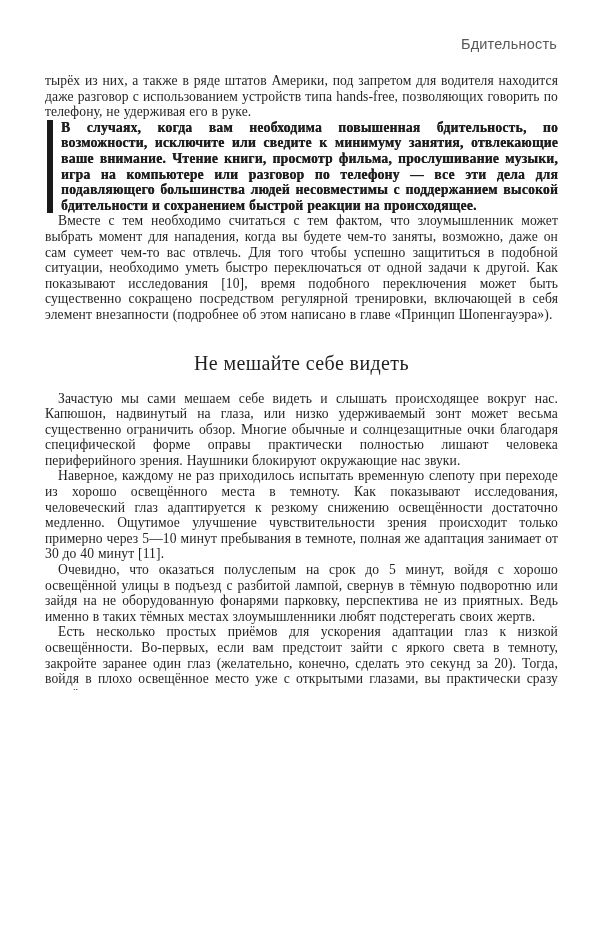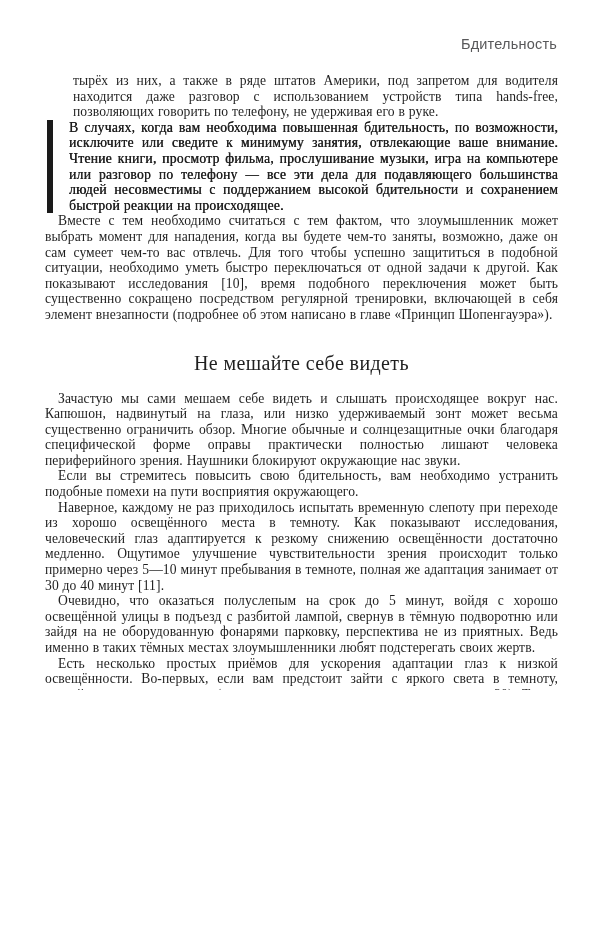--- a/index.html
+++ b/index.html
@@ -35,25 +35,26 @@
     width: 513px;
   }
   .body-text p {
     font-size: 13.6px;
     line-height: 15.6px;
     text-align: justify;
     text-indent: 13px;
     letter-spacing: 0.1px;
     word-spacing: 0.3px;
   }
-  .body-text p.no-indent { text-indent: 0; margin-left: 28px; }
+  .body-text p.no-indent { text-indent: 0; }
   .callout {
     margin-left: 2px;
     border-left: 6px solid var(--callout_bar);
-    padding-left: 16px;
+    padding-left: 8px;
+    font-weight: bold;
   }
   .callout p {
     text-indent: 0;
     letter-spacing: 0.25px;
     text-shadow: 0.35px 0 0 currentColor;
   }
   .section-heading {
     font-size: 20px;
     line-height: 26px;
     font-weight: normal;
@@ -83,21 +84,20 @@
     <div class="callout">
       <p>В случаях, когда вам необходима повышенная бдительность, по возможности, исключите или сведите к минимуму занятия, отвлекающие ваше внимание. Чтение книги, просмотр фильма, прослушивание музыки, игра на компьютере или разговор по телефону — все эти дела для подавляющего большинства людей несовместимы с поддержанием высокой бдительности и сохранением быстрой реакции на происходящее.</p>
     </div>
 
     <p>Вместе с тем необходимо считаться с тем фактом, что злоумышленник может выбрать момент для нападения, когда вы будете чем-то заняты, возможно, даже он сам сумеет чем-то вас отвлечь. Для того чтобы успешно защититься в подобной ситуации, необходимо уметь быстро переключаться от одной задачи к другой. Как показывают исследования [10], время подобного переключения может быть существенно сокращено посредством регулярной тренировки, включающей в себя элемент внезапности (подробнее об этом написано в главе «Принцип Шопенгауэра»).</p>
 
     <h2 class="section-heading">Не мешайте себе видеть</h2>
 
     <p>Зачастую мы сами мешаем себе видеть и слышать происходящее вокруг нас. Капюшон, надвинутый на глаза, или низко удерживаемый зонт может весьма существенно ограничить обзор. Многие обычные и солнцезащитные очки благодаря специфической форме оправы практически полностью лишают человека периферийного зрения. Наушники блокируют окружающие нас звуки.</p>
 
-    <p>Если вы стремитесь повысить свою бдительность, вам необходимо устранить подобные помехи на пути восприятия окружающего.</p>
 
 
     <p>Наверное, каждому не раз приходилось испытать временную слепоту при переходе из хорошо освещённого места в темноту. Как показывают исследования, человеческий глаз адаптируется к резкому снижению освещённости достаточно медленно. Ощутимое улучшение чувствительности зрения происходит только примерно через 5—10 минут пребывания в темноте, полная же адаптация занимает от 30 до 40 минут [11].</p>
 
     <p>Очевидно, что оказаться полуслепым на срок до 5 минут, войдя с хорошо освещённой улицы в подъезд с разбитой лампой, свернув в тёмную подворотню или зайдя на не оборудованную фонарями парковку, перспектива не из приятных. Ведь именно в таких тёмных местах злоумышленники любят подстерегать своих жертв.</p>
 
     <p>Есть несколько простых приёмов для ускорения адаптации глаз к низкой освещённости. Во-первых, если вам предстоит зайти с яркого света в темноту, закройте заранее один глаз (желательно, конечно, сделать это секунд за 20). Тогда, войдя в плохо освещённое место уже с открытыми глазами, вы практически сразу начнёте ориентироваться в пространстве и сможете увидеть, не поджидает ли вас там кто-то. Во-вторых, нужно усилить кровоток, выполнив несколько выдохов, с усилием напрягая мышцы живота. Кроме этого, можно несколько раз напрячь мышцы шеи и спины.</p>
 
   </div>
 

